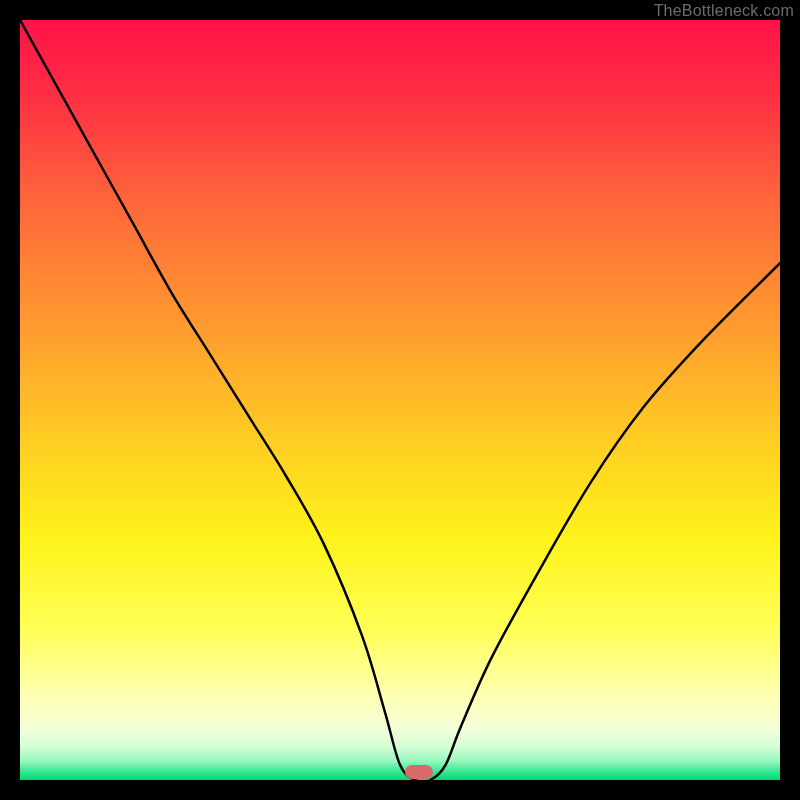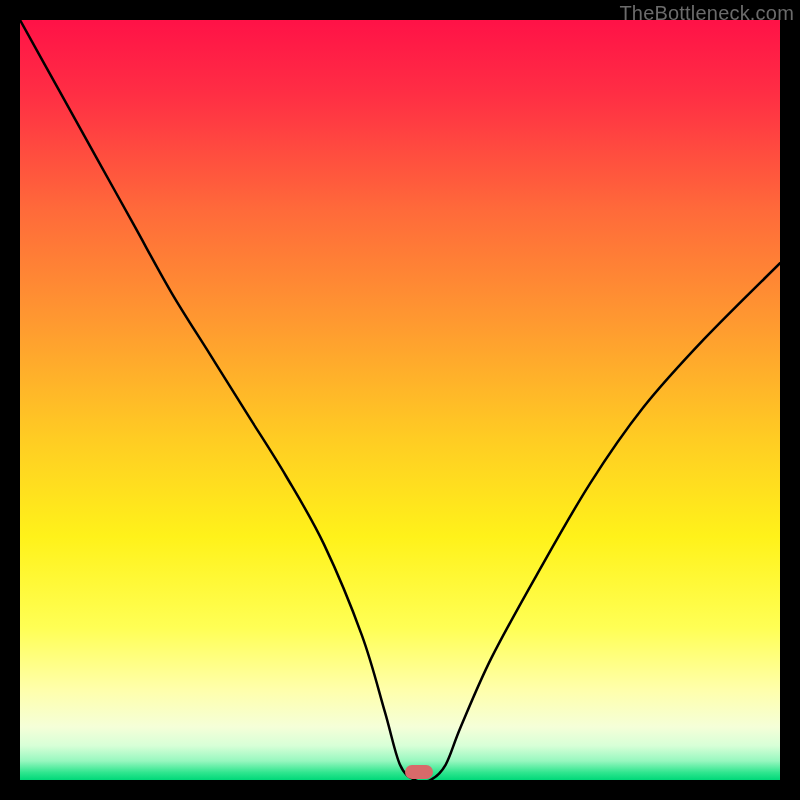--- a/index.html
+++ b/index.html
@@ -21,21 +21,21 @@
     left: 20px;
     top: 20px;
     width: 760px;
     height: 760px;
   }
   .watermark {
     position: absolute;
     top: 2px;
     right: 6px;
     font-family: Arial, Helvetica, sans-serif;
-    font-size: 20px;
+    font-size: 16px;
     font-weight: 500;
     color: #6b6b6b;
     letter-spacing: 0.2px;
     z-index: 5;
     margin-left: 16px;
   }
   .gradient-bg {
     position: absolute;
     left: 0; top: 0;
     width: 760px;

